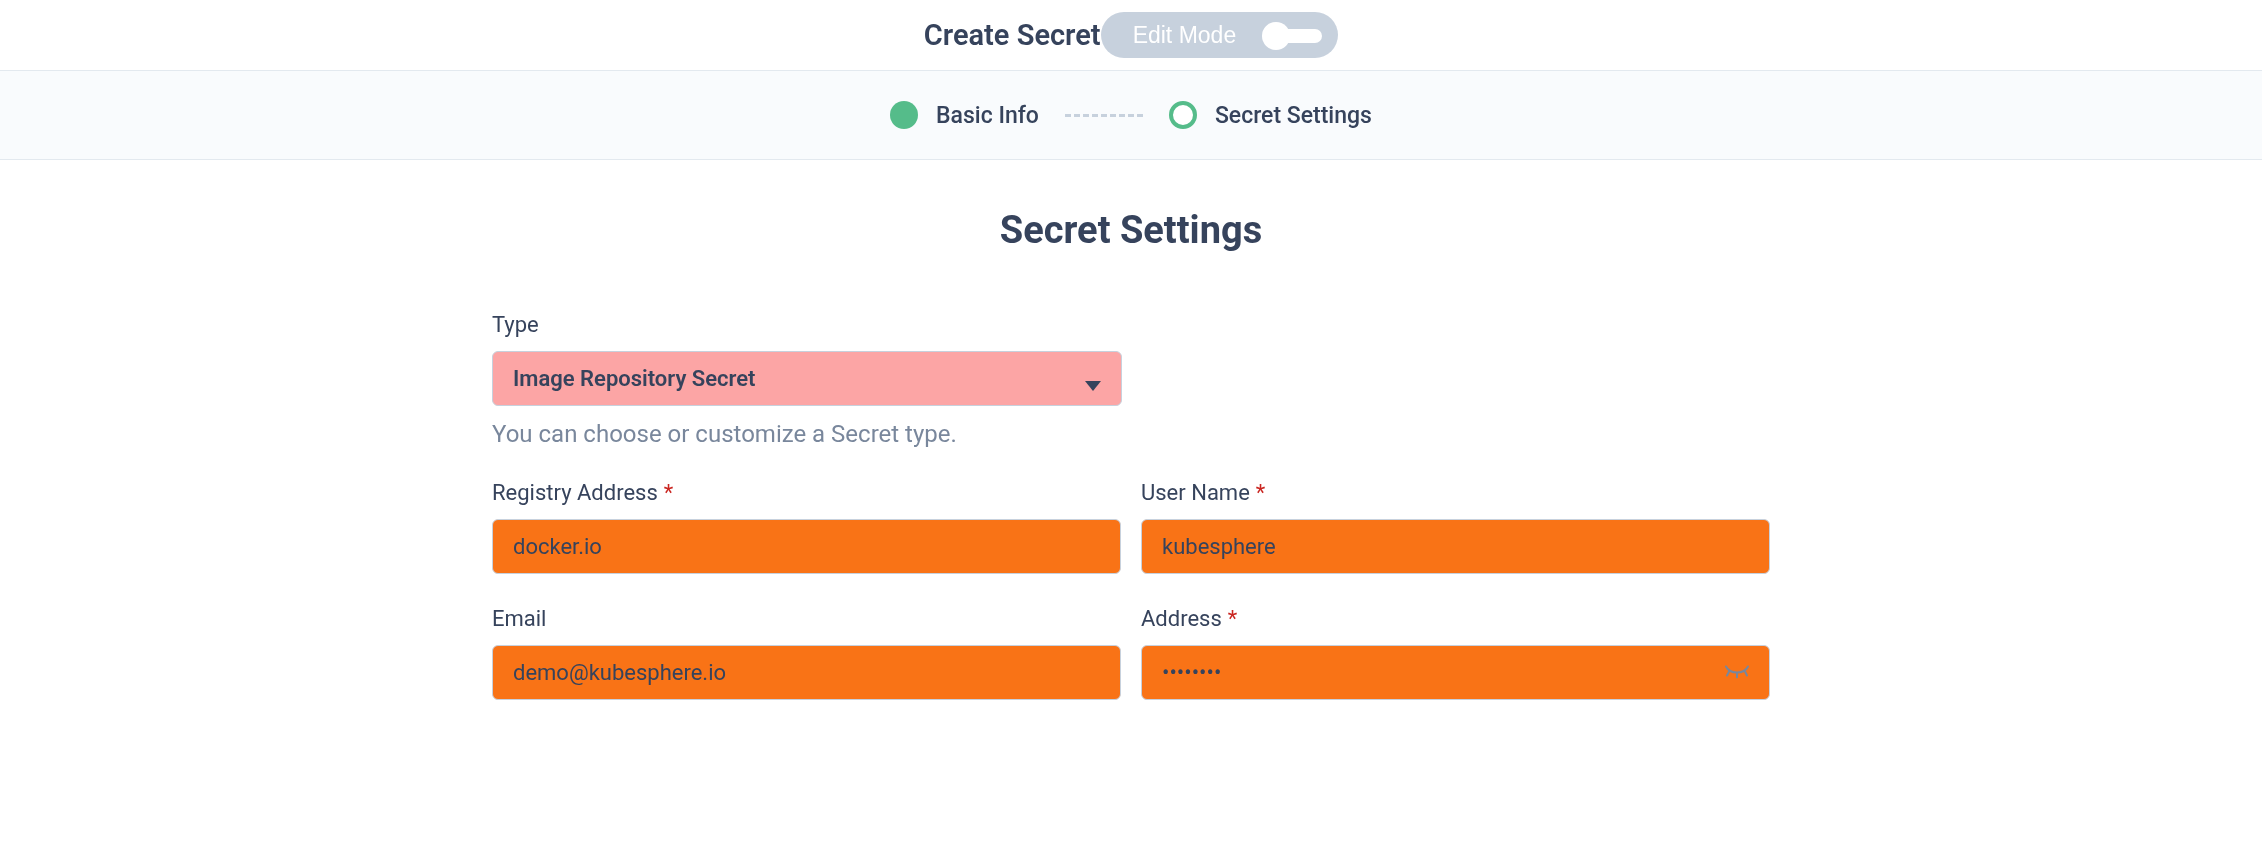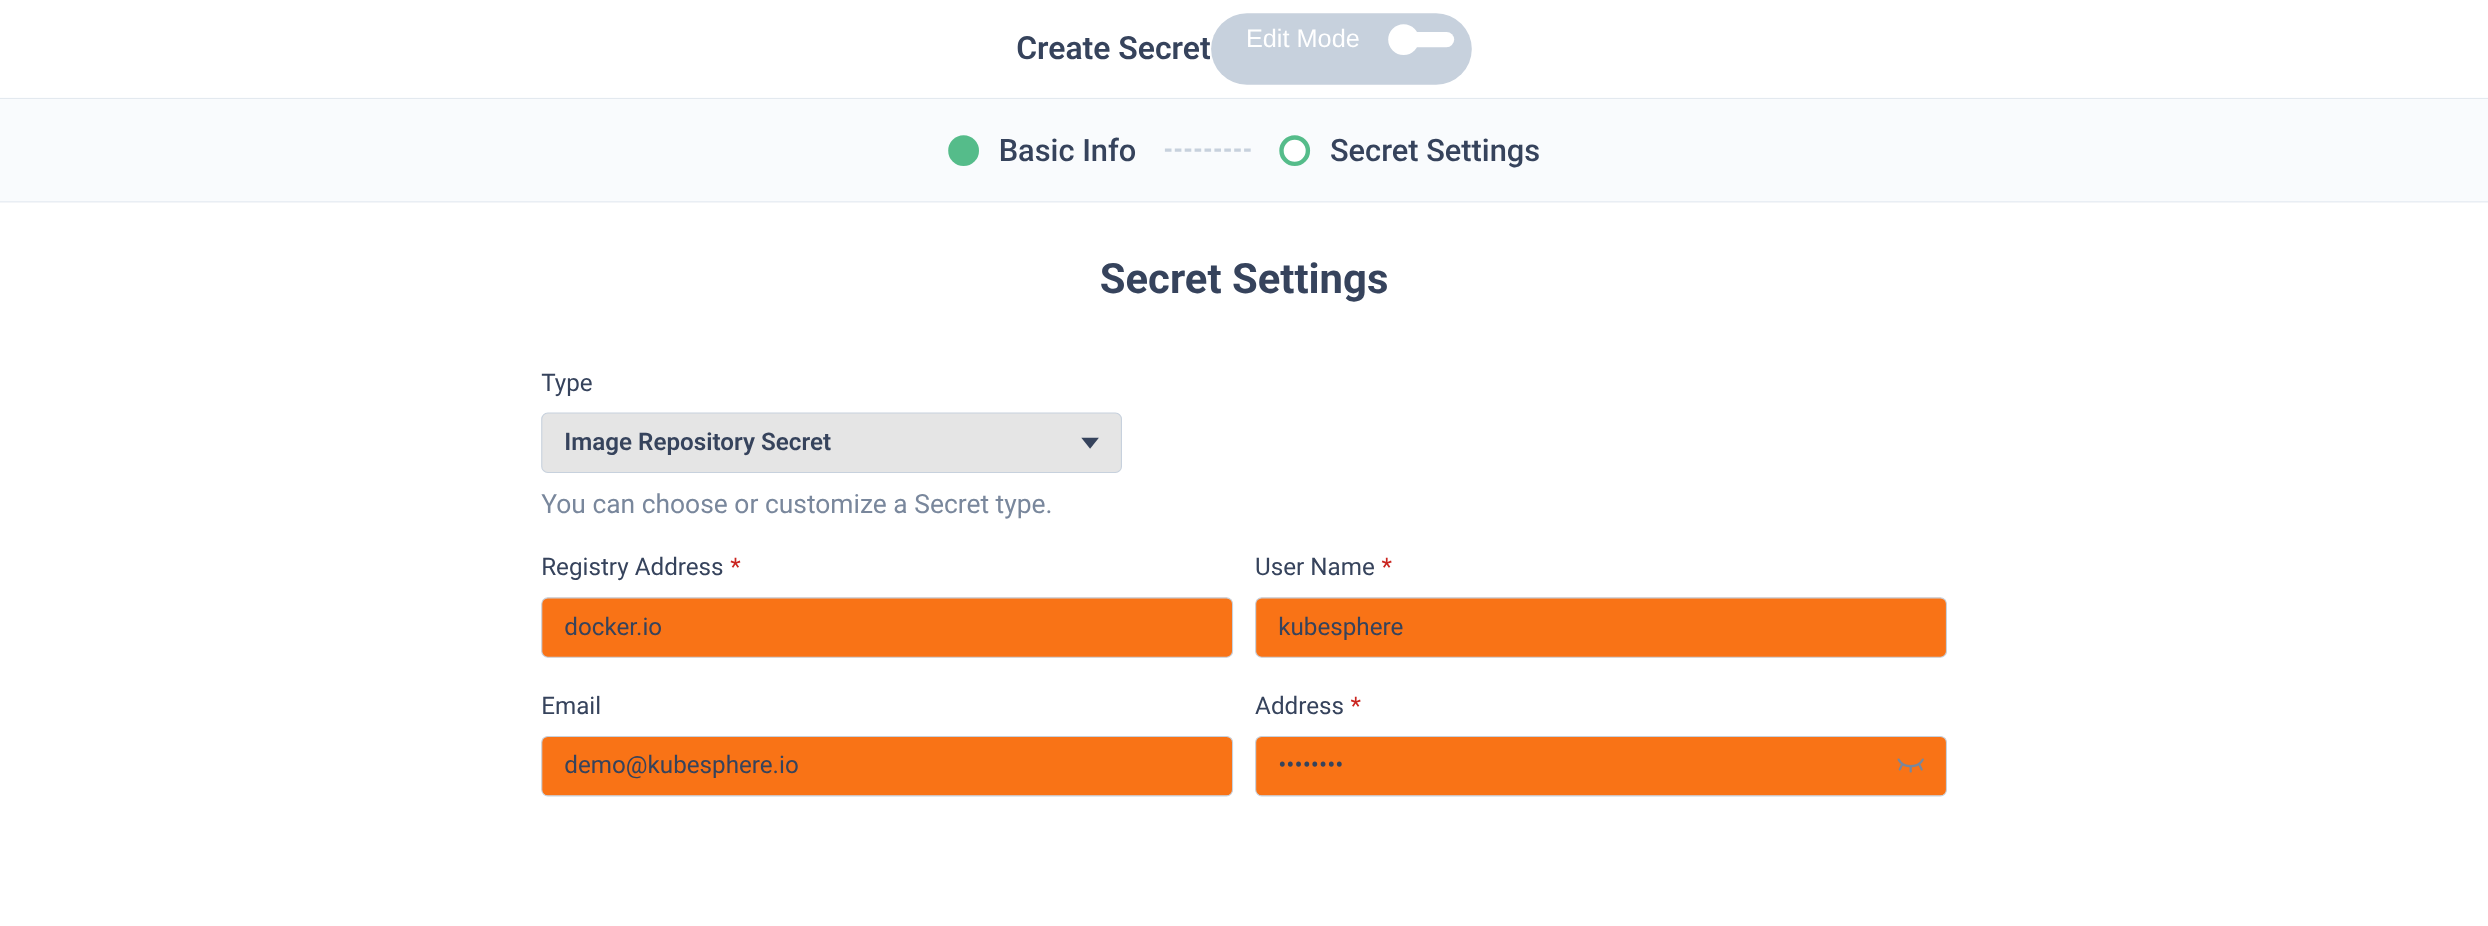--- a/index.html
+++ b/index.html
@@ -25,21 +25,21 @@
       font-weight: 600;
       color: #36435c;
     }
     .edit-mode-btn {
       display: flex;
       align-items: center;
       gap: 32px;
       background: #c7d1dd;
       border: none;
       border-radius: 40px;
-      padding: 10px 16px 28px 32px;
+      padding: 10px 16px 9px 32px;
       cursor: pointer;
       font-size: 23px;
       color: #fff;
       font-weight: 500;
     }
     .toggle-track {
       width: 54px;
       height: 14px;
       background: #fff;
       border-radius: 10px;
@@ -75,21 +75,21 @@
       background: #55bc8a;
     }
     .step-dot-outline {
       width: 28px;
       height: 28px;
       border-radius: 50%;
       background: #fff;
       border: 4px solid #55bc8a;
     }
     .step-label {
-      font-size: 28px;
+      font-size: 23px;
       color: #36435c;
       font-weight: 500;
     }
     .step-divider {
       width: 78px;
       height: 2px;
       border-top: 3px dashed #c7d1dd;
       margin: 0 8px;
     }
     .main-content {
@@ -111,31 +111,31 @@
       font-size: 22px;
       color: #36435c;
       margin-bottom: 14px;
       display: block;
     }
     .required-star {
       color: #ca2621;
       margin-left: 6px;
     }
     .select-box {
-      width: 528px;
+      width: 630px;
       padding: 14px 20px;
       border: 1px solid #c7d1dd;
       border-radius: 6px;
       font-size: 22px;
       font-weight: 600;
       color: #36435c;
-      background: #e5e5e5;
+      background: #fca5a5;
       display: flex;
       justify-content: space-between;
-      align-items: center;
+      align-items: flex-end;
       cursor: pointer;
     }
     .caret-down {
       width: 0;
       height: 0;
       border-left: 8px solid transparent;
       border-right: 8px solid transparent;
       border-top: 10px solid #36435c;
     }
     .help-text {

